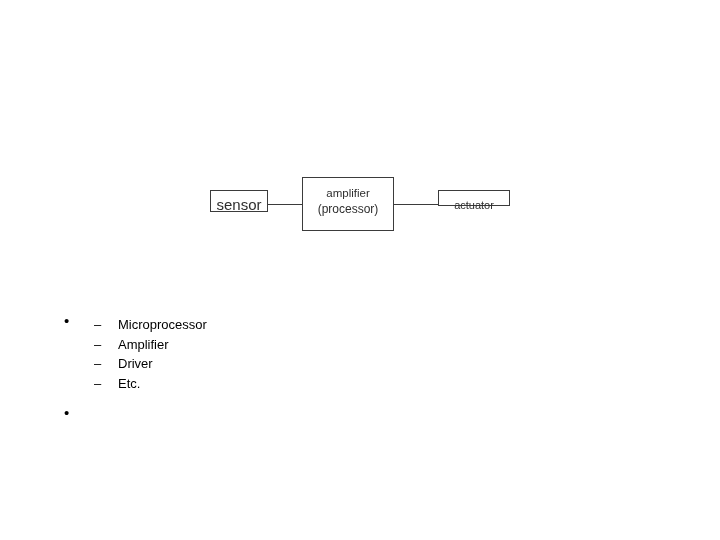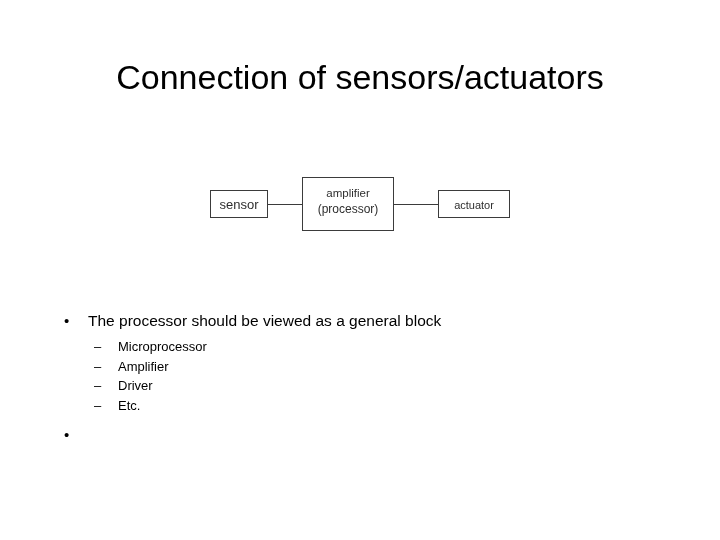--- a/index.html
+++ b/index.html
@@ -53,41 +53,41 @@
     box-sizing: border-box;
     text-align: center;
     color: #2e2e2e;
     font-family: "Liberation Sans", sans-serif;
   }
 
   .blk-sensor {
     left: 5px;
     top: 22px;
     width: 58px;
-    height: 28px;
-    font-size: 13px;
+    height: 22px;
+    font-size: 15px;
     line-height: 28px;
   }
 
   .blk-amp {
     left: 97px;
     top: 9px;
     width: 92px;
     height: 54px;
     font-size: 11.5px;
     padding-top: 7px;
   }
   .blk-amp .l1 { display:block; line-height: 16px; }
   .blk-amp .l2 { display:block; line-height: 16px; font-size: 12px; }
 
   .blk-act {
     left: 233px;
     top: 22px;
     width: 72px;
-    height: 28px;
+    height: 16px;
     font-size: 11px;
     line-height: 28px;
   }
 
   .conn {
     position: absolute;
     height: 1px;
     background: #3b3b3b;
     top: 36px;
   }
@@ -135,21 +135,20 @@
     font-size: 13px;
   }
 
   .gap-before-last { margin-top: 9px; }
 </style>
 </head>
 <body>
 
 <div class="slide">
 
-  <div class="slide-title">Connection of sensors/actuators</div>
 
   <div class="diagram">
     <div class="blk blk-sensor">
       <span>sensor</span>
     </div>
 
     <div class="conn conn-1"></div>
 
     <div class="blk blk-amp">
       <span class="l1">amplifier</span>
@@ -160,21 +159,20 @@
 
     <div class="blk blk-act">
       <span>actuator</span>
     </div>
   </div>
 
   <div class="bullets">
 
     <div class="bullet-l1">
       <span class="marker">•</span>
-      <span>The processor should be viewed as a general block</span>
     </div>
 
     <div class="sublist">
       <div class="bullet-l2">
         <span class="marker">–</span>
         <span>Microprocessor</span>
       </div>
       <div class="bullet-l2">
         <span class="marker">–</span>
         <span>Amplifier</span>

